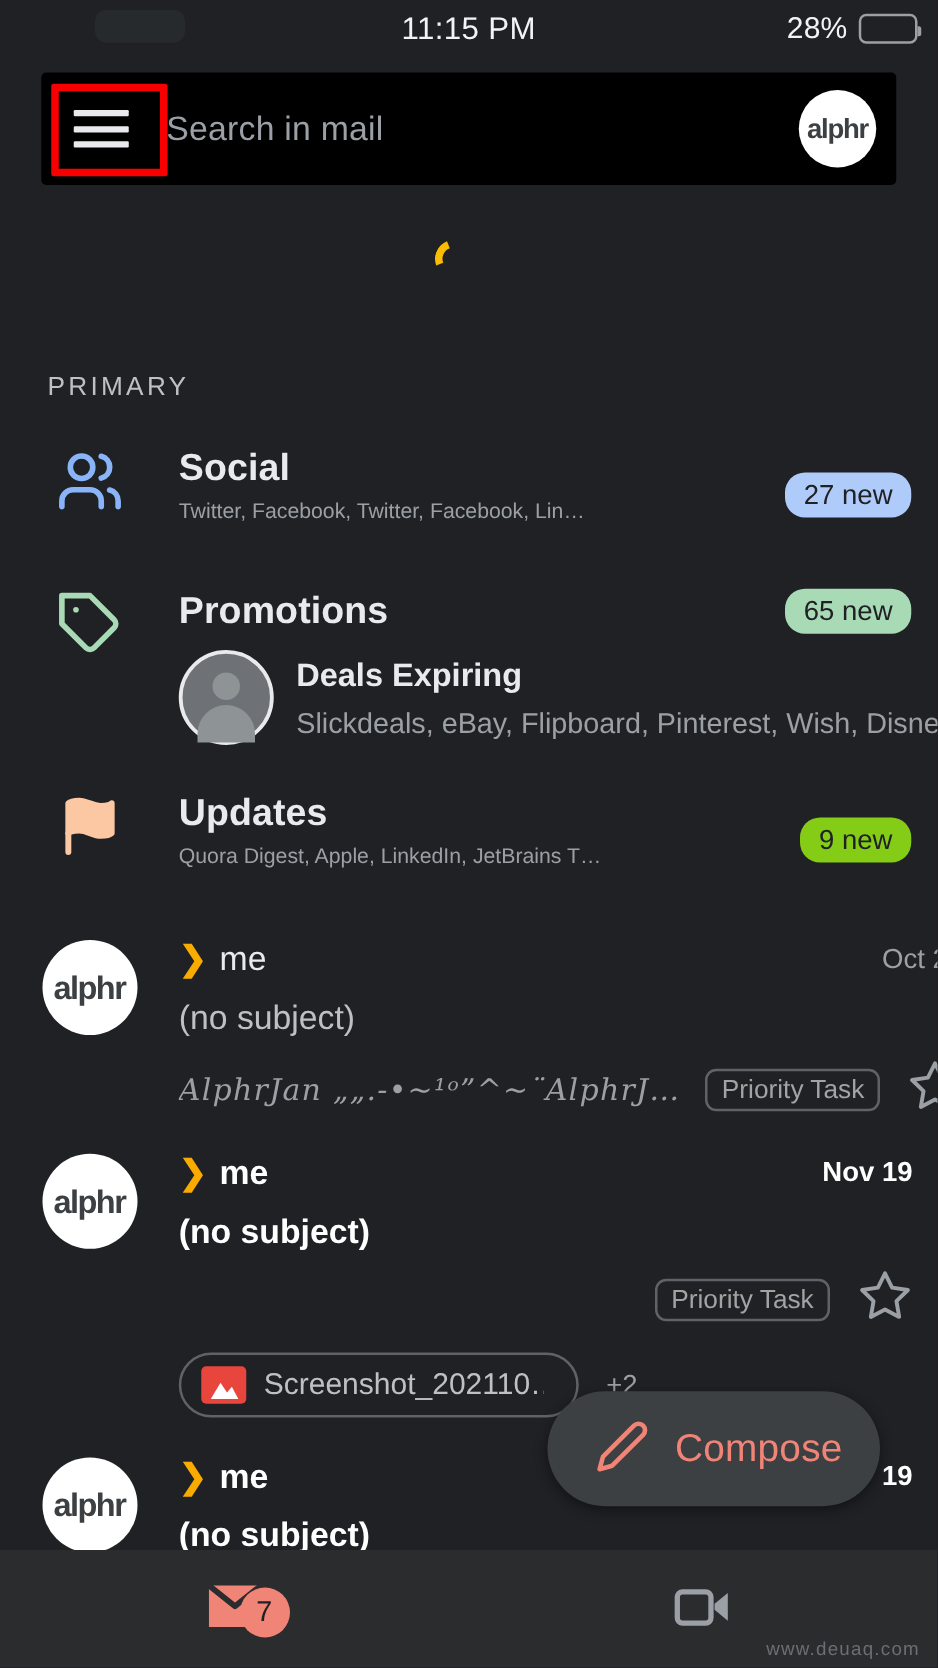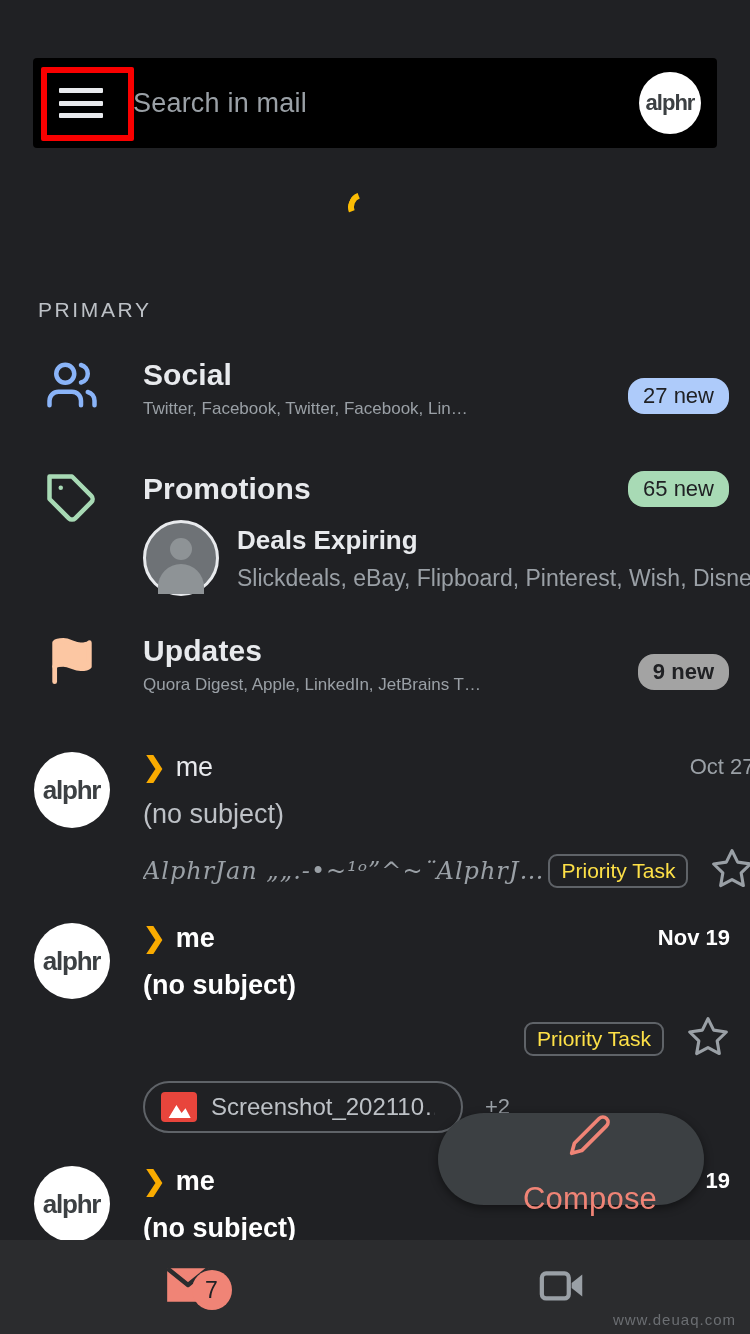--- a/index.html
+++ b/index.html
@@ -131,21 +131,21 @@
   .mail-date.unread { color:#ffffff; font-weight:700; }
   .subject { font-size:27px; color:#bdc1c6; margin-top:16px; }
   .subject.unread { font-weight:700; color:#ffffff; }
   .snippet-line { display:flex; align-items:center; margin-top:17px; }
   .snippet {
     flex:1; font-size:24px; color:#9aa0a6; white-space:nowrap; overflow:hidden;
     font-family:"DejaVu Serif", serif; font-style:italic; letter-spacing:1px;
   }
   .chip-priority {
     border:2px solid #5f6368; border-radius:9px; padding:3px 11px;
-    font-size:21px; color:#fde047; white-space:nowrap; margin-left:4px;
+    font-size:21px; color:#a3a3a3; white-space:nowrap; margin-left:20px;
   }
   .star { margin-left:22px; flex-shrink:0; }
   .attach-line { display:flex; align-items:center; margin-top:18px; }
   .attach-chip {
     display:flex; align-items:center; gap:14px;
     border:2px solid #5f6368; border-radius:26px;
     height:52px; padding:0 26px 0 16px; max-width:320px;
   }
   .attach-ico {
     width:36px; height:30px; background:#e8453c; border-radius:4px;
@@ -153,21 +153,20 @@
   }
   .attach-name { font-size:24px; color:#bdc1c6; white-space:nowrap; overflow:hidden; }
   .attach-more { font-size:22px; color:#9aa0a6; margin-left:22px; }
 
   
   .fab {
     position:absolute; left:438px; top:1113px; width:266px; height:92px;
     background:#3c4043; border-radius:46px;
     display:flex; align-items:center; gap:20px; padding-left:38px;
     box-shadow:0 3px 10px rgba(0,0,0,.45);
-    flex-direction:column;
   }
   .fab-label { font-size:31px; color:#f08476; letter-spacing:.2px; }
 
   
   .bottomnav {
     position:absolute; left:0; bottom:0; width:750px; height:94px;
     background:#2b2c2e; display:flex; align-items:center;
   }
   .nav-item { flex:1; display:flex; align-items:center; justify-content:center; position:relative; }
   .nav-badge {
@@ -179,20 +178,30 @@
   .watermark {
     position:absolute; right:14px; bottom:6px;
     font-size:15px; color:#6b6e72; letter-spacing:1px;
   }
 </style>
 </head>
 <body>
 
 <div id="screen">
 
+  <div class="statusbar">
+    <div class="notif-pill"></div>
+    <div class="status-time">11:15 PM</div>
+    <div class="status-right">
+      <span class="batt-pct">28%</span>
+      <span class="batt-shell">
+        <span class="batt-fill"></span>
+      </span>
+    </div>
+  </div>
 
   <div class="searchbar">
     <div class="hamburger-wrap">
       <div class="hamburger">
         <span></span>
           <span></span>
           <span></span>
       </div>
     </div>
     <div class="search-placeholder">Search in mail</div>
@@ -249,21 +258,21 @@
       <svg width="52" height="52" viewBox="0 0 24 24" fill="none" stroke="#fcc7a3" stroke-width="2.2" stroke-linecap="round" stroke-linejoin="round">
         <path d="M4 15s1-1 4-1 5 2 8 2 4-1 4-1V4s-1 1-4 1-5-2-8-2-4 1-4 1z" fill="#fcc7a3"></path>
         <line x1="4" y1="22" x2="4" y2="15"></line>
       </svg>
     </div>
     <div class="cat-body">
       <div class="cat-title">Updates</div>
       <div class="cat-sub">Quora Digest, Apple, LinkedIn, JetBrains T…</div>
     </div>
   </div>
-  <div class="badge" style="top:654px; right:21px; background:#a3a3a3;font-weight:bold;">9 new</div>
+  <div class="badge" style="top:654px; right:21px; background:#84cc16;">9 new</div>
 
   <div class="mail-row" style="top:752px">
     <div class="mail-av-col">
       <div class="mail-av">
         <span class="wm">alphr</span>
       </div>
     </div>
     <div class="mail-body">
       <div class="mail-line1">
         <span class="chev">❯</span>

